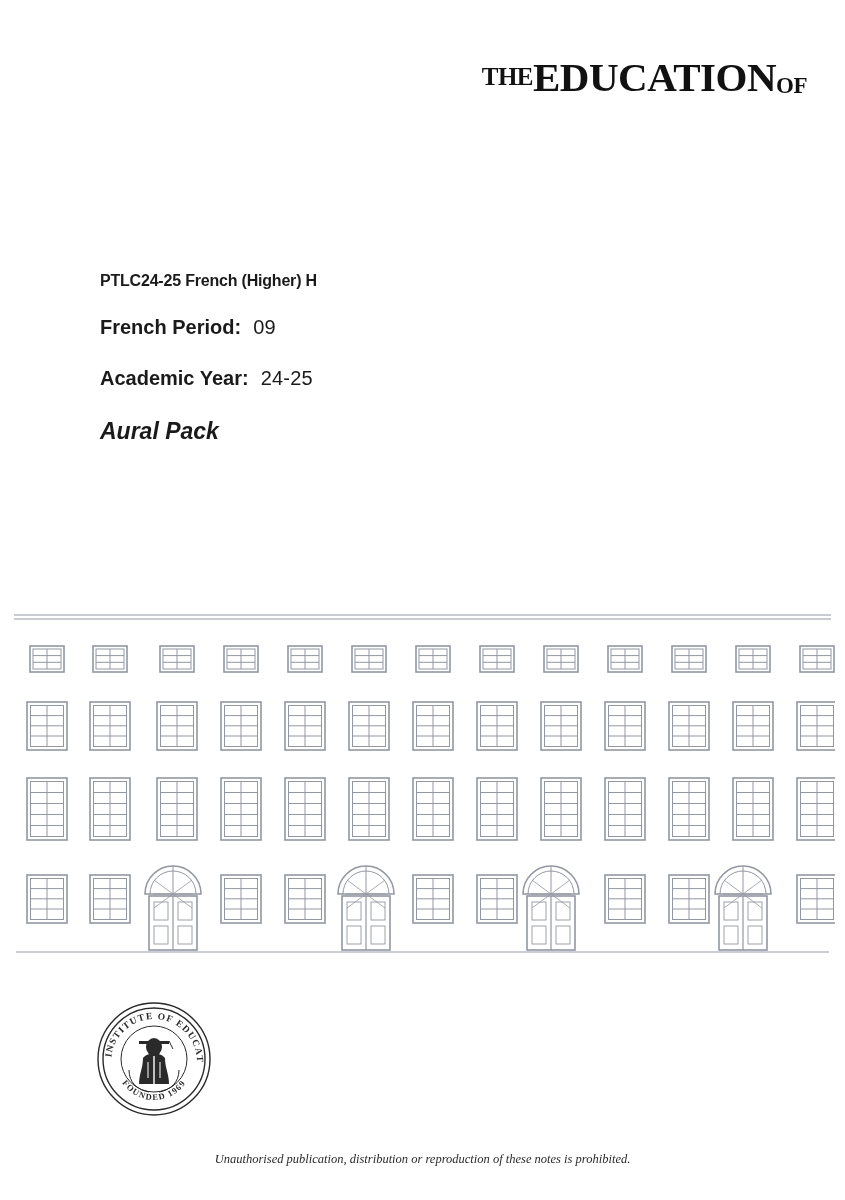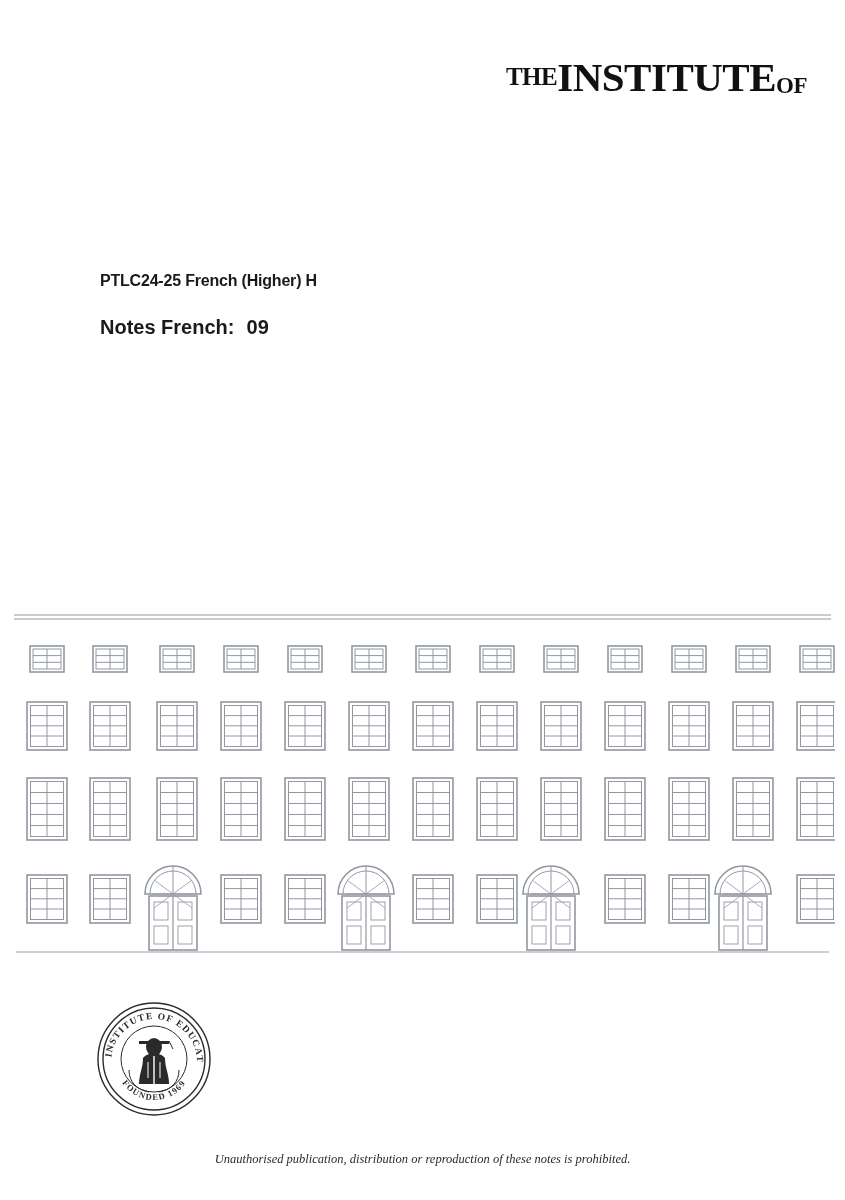--- a/index.html
+++ b/index.html
@@ -67,21 +67,21 @@
     font-weight: 700;
     letter-spacing: -0.4px;
     margin: 0 0 30px 0;
   }
   .meta-row {
     font-size: 20px;
     font-weight: 700;
     margin: 0 0 28px 0;
   }
   .meta-row .meta-value {
-    font-weight: 700;
+    font-weight: 400;
     margin-left: 12px;
     letter-spacing: 0.2px;
   }
   .pack-type {
     font-size: 23px;
     font-weight: 700;
     font-style: italic;
     margin: 10px 0 0 0;
   }
 
@@ -134,29 +134,33 @@
     font-style: italic;
     font-size: 12.5px;
     color: #2a2a2a;
   }
 </style>
 </head>
 <body>
 
 <div class="masthead">
   <div class="masthead-line1">
-    <span class="the">THE</span><span>INSTITUTE</span><span class="of">OF</span>
+    <span class="the">THE</span><span>EDUCATION</span><span class="of">OF</span>
   </div>
 </div>
 
 <div class="title-block">
   <div class="course-code">PTLC24-25 French (Higher) H</div>
   <div class="meta-row">
-    <span>Notes French:</span><span class="meta-value">09</span>
+    <span>French Period:</span><span class="meta-value">09</span>
   </div>
+  <div class="meta-row">
+    <span>Academic Year:</span><span class="meta-value">24-25</span>
+  </div>
+  <div class="pack-type">Aural Pack</div>
 </div>
 
 <div class="divider">
   <div class="d1"></div>
   <div class="d2"></div>
 </div>
 
 <div class="building">
   <svg viewBox="0 0 825 340" width="825" height="340">
     <defs>

